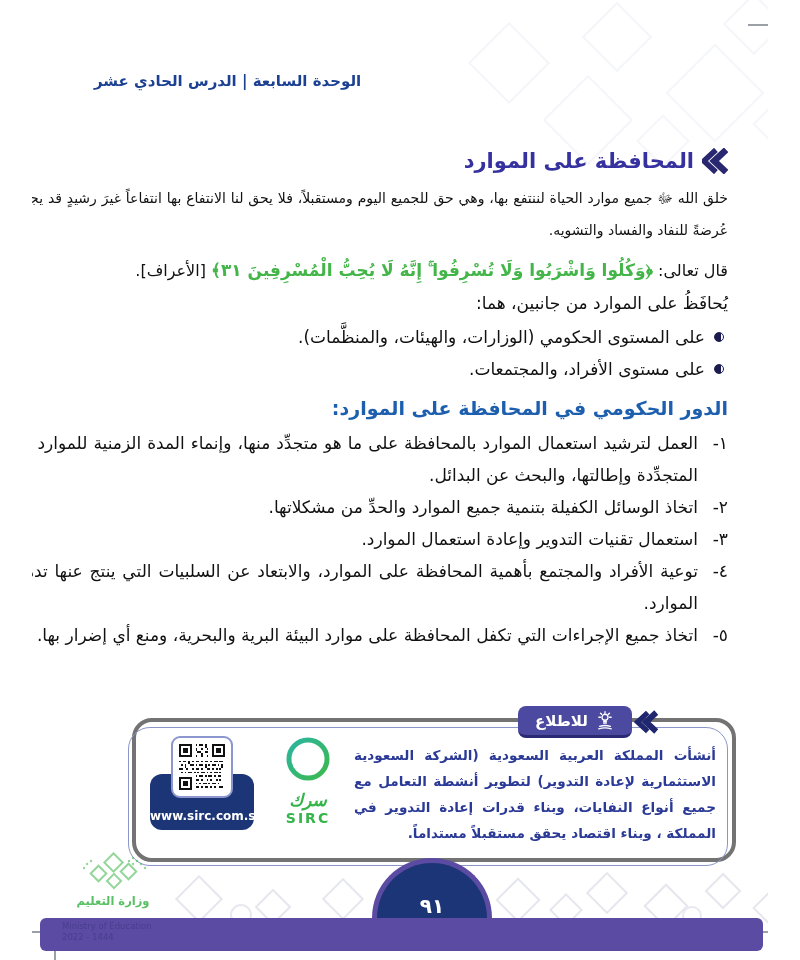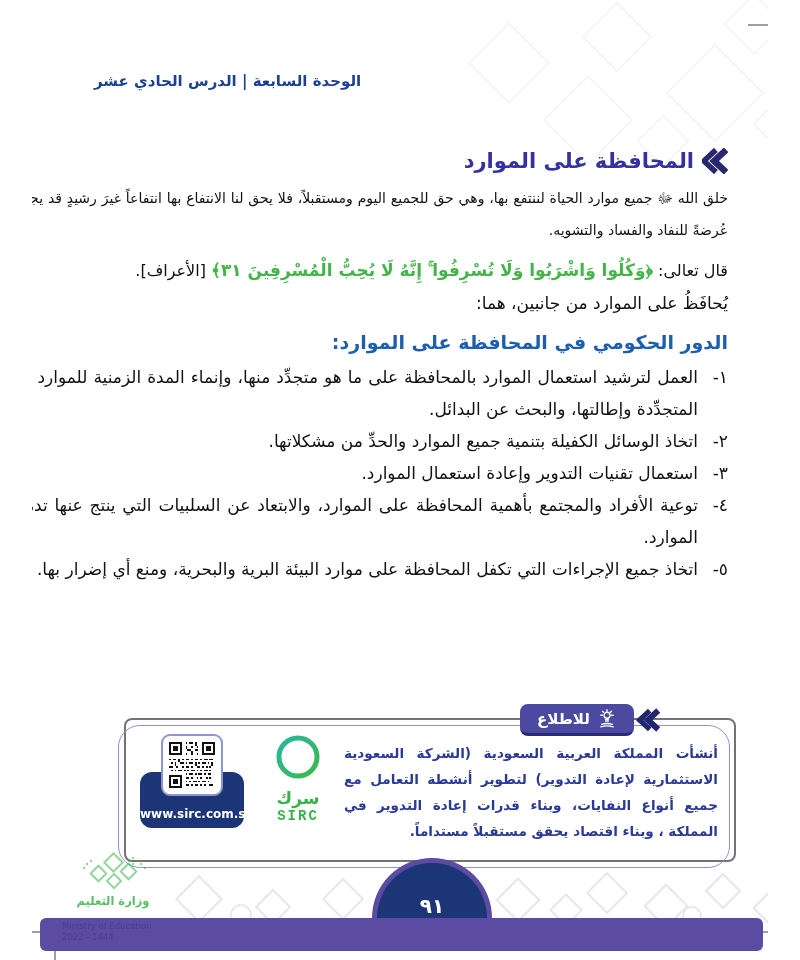--- a/index.html
+++ b/index.html
@@ -38,42 +38,42 @@
     border:1.5px solid #1a1a4e;
     background:linear-gradient(to left, #ffffff 0 28%, #1a1a4e 28% 100%);
   }
   .subheading { margin-top:12px; font-size:19px; font-weight:bold; color:#1d5fae; }
   .items { list-style:none; margin-top:8px; }
   .items li { display:flex; align-items:flex-start; font-size:17px; line-height:32px; }
   .items .num { flex:0 0 30px; }
   .items .txt { flex:1; text-align:justify; }
   
   .info-box {
-    position:absolute; left:92px; right:32px; top:718px; height:144px;
-    background:#ffffff; border:2px solid #737373; border-radius:8px; z-index:2;
+    position:absolute; left:100px; right:32px; top:718px; height:144px;
+    background:#ffffff; border:4px solid #737373; border-radius:20px; z-index:2;
   }
   .info-box::before {
     content:""; position:absolute; left:-8px; top:5px; right:4px; bottom:-8px;
     border:1.5px solid #8a96c9; border-radius:22px; z-index:-1;
   }
   .badge {
     position:absolute; top:-16px; right:100px; width:114px; height:32px;
     background:#4b4aa0; border-radius:8px; border-bottom:3px solid #2a2a74;
     display:flex; align-items:center; justify-content:center; gap:7px;
     color:#ffffff; font-size:15px; font-weight:bold; direction:rtl; z-index:3;
   }
   .badge-chev { position:absolute; top:-12px; right:74px; z-index:2; }
   .box-text {
     position:absolute; right:16px; left:218px; top:20px;
     direction:rtl; text-align:justify;
     color:#2b3a96; font-size:13.6px; font-weight:bold; line-height:26px;
   }
   .sirc-logo { position:absolute; left:136px; top:12px; width:72px; text-align:center; }
-  .sirc-ar { color:#35b44a; font-size:17px; font-weight:bold; margin-top:2px; }
-  .sirc-en { color:#35b44a; font-size:14px; font-weight:bold; letter-spacing:2px;font-family:Liberation Mono, monospace; }
+  .sirc-ar { color:#35b44a; font-size:17px; font-weight:bold; margin-top:2px;font-style:italic; }
+  .sirc-en { color:#35b44a; font-size:14px; font-weight:bold; letter-spacing:2px; }
   .qr-unit { position:absolute; left:14px; top:14px; width:108px; height:112px; }
   .qr-plate {
     position:absolute; left:0; top:38px; width:104px; height:56px;
     background:#1c3576; border-radius:12px;
   }
   .qr-url {
     position:absolute; left:0; bottom:7px; width:100%; text-align:center;
     color:#ffffff; font-size:12px; font-weight:bold;
   }
   .qr-code {
@@ -134,20 +134,30 @@
     </div>
 
     <p class="intro">خلق الله ﷻ جميع موارد الحياة لننتفع بها، وهي حق للجميع اليوم ومستقبلاً، فلا يحق لنا الانتفاع بها انتفاعاً غيرَ رشيدٍ قد يجعلها عُرضةً للنفاد والفساد والتشويه.</p>
 
     <div class="verse-line">
       <span class="verse-intro">قال تعالى: </span><span class="verse">﴿وَكُلُوا وَاشْرَبُوا وَلَا تُسْرِفُوا ۚ إِنَّهُ لَا يُحِبُّ الْمُسْرِفِينَ ٣١﴾</span><span class="verse-src"> [الأعراف].</span>
     </div>
 
     <p class="aspects-intro">يُحافَظُ على الموارد من جانبين، هما:</p>
 
+    <ul class="aspects">
+      <li>
+        <span class="bullet"></span>
+        <span>على المستوى الحكومي (الوزارات، والهيئات، والمنظَّمات).</span>
+      </li>
+      <li>
+        <span class="bullet"></span>
+        <span>على مستوى الأفراد، والمجتمعات.</span>
+      </li>
+    </ul>
 
     <h2 class="subheading">الدور الحكومي في المحافظة على الموارد:</h2>
 
     <ol class="items">
       <li>
         <span class="num">١-</span>
         <span class="txt">العمل لترشيد استعمال الموارد بالمحافظة على ما هو متجدِّد منها، وإنماء المدة الزمنية للموارد غير المتجدِّدة وإطالتها، والبحث عن البدائل.</span>
       </li>
       <li>
         <span class="num">٢-</span>

